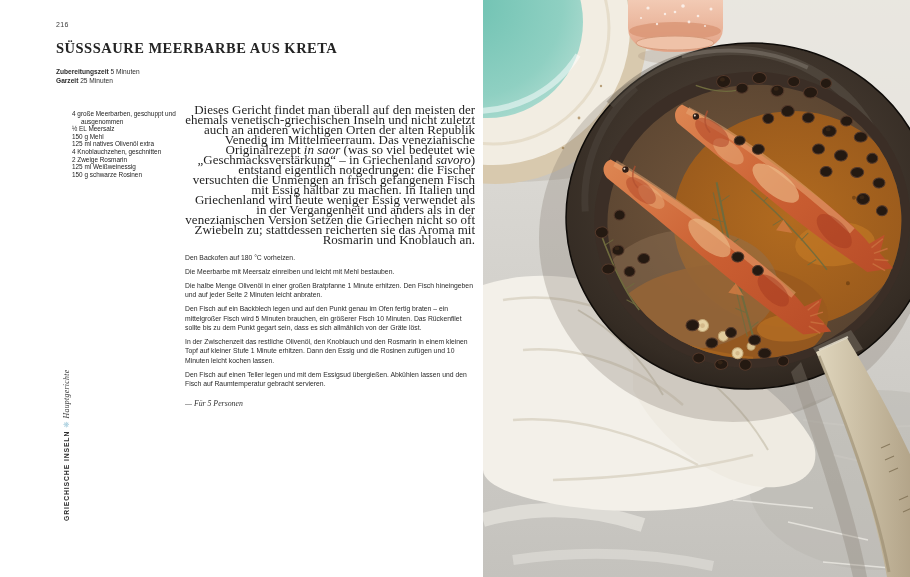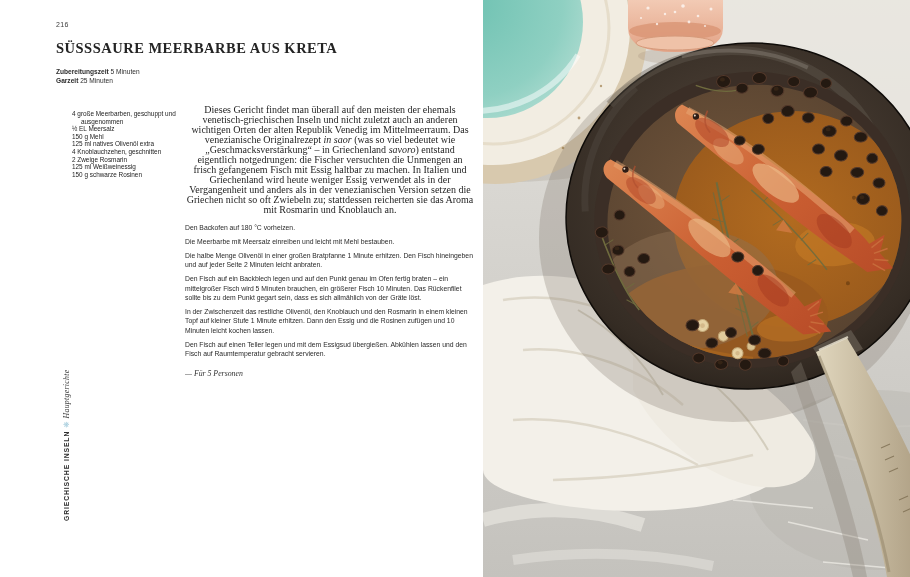--- a/index.html
+++ b/index.html
@@ -18,22 +18,22 @@
     font-family:"Liberation Serif",serif;font-weight:700;
     font-size:14.5px;line-height:16px;letter-spacing:.5px;color:#242424;
   }
   .meta{position:absolute;left:28px;top:67px;font-size:6.6px;line-height:9.4px;color:#2d2d2d;}
   .meta .lbl{font-weight:700;}
   .ingredients{position:absolute;left:44px;top:110px;width:116px;font-size:6.4px;line-height:7.6px;color:#222;}
   .ing{padding-left:9px;text-indent:-9px;}
   .bodycol{position:absolute;left:157px;top:105px;width:290px;color:#242424;}
   .intro{
     font-family:"Liberation Serif",serif;
-    font-size:10px;line-height:10px;margin:0 0 8px 0;color:#1f1f1f;
-    text-align:center;
+    font-size:13px;line-height:10px;margin:0 0 8px 0;color:#1f1f1f;
+    text-align:right;
   }
   .intro .it{font-style:italic;}
   .step{font-size:6.8px;line-height:9.4px;margin:0 0 4.5px 0;color:#2a2a2a;}
   .serving{
     margin-top:11px;font-family:"Liberation Serif",serif;font-style:italic;
     font-size:7.8px;color:#333;
   }
   
   .spine{
     position:absolute;left:27px;top:521px;

